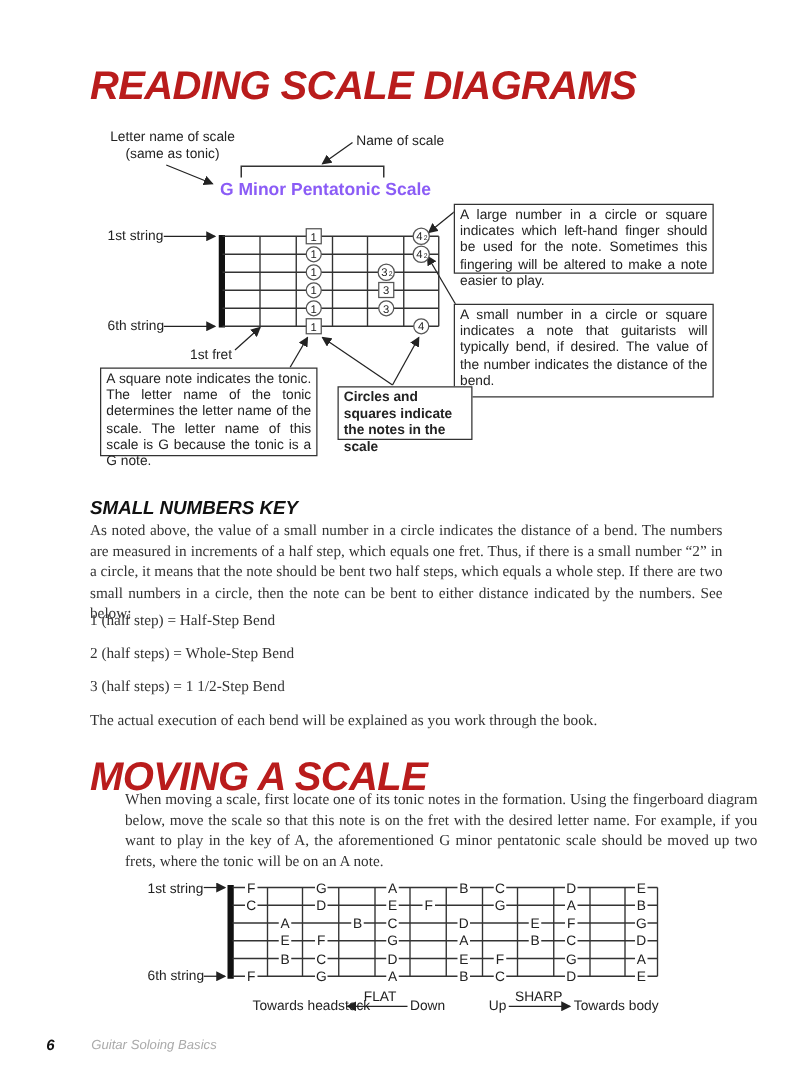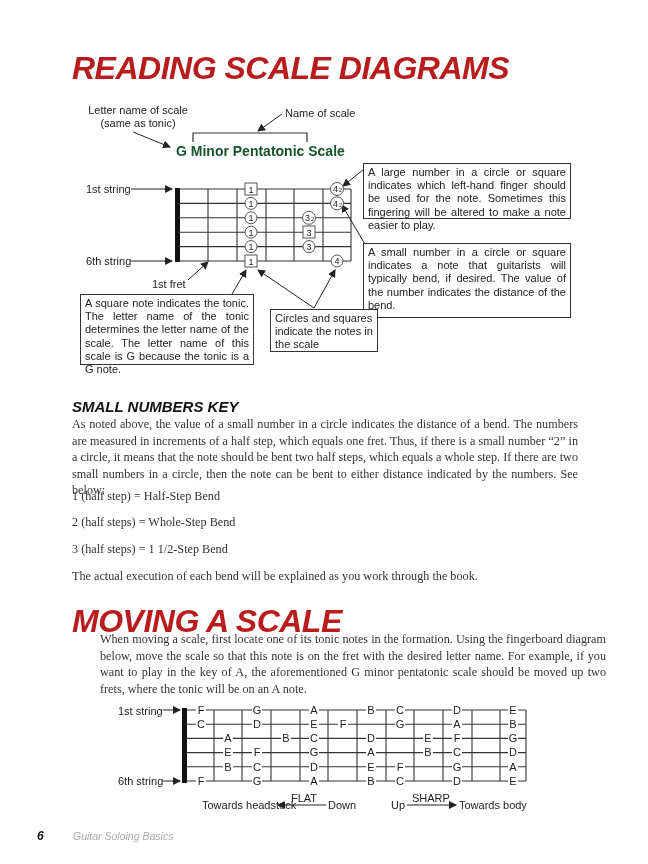--- a/index.html
+++ b/index.html
@@ -18,21 +18,21 @@
 <body>
 
 <div class="h1" style="left:72px;top:50px;">READING SCALE DIAGRAMS</div>
 
 <div class="lbl" style="left:87px;top:104px;text-align:center;width:102px;line-height:13px;">
   <span>Letter name of scale</span><br>
   <span>(same as tonic)</span>
 </div>
 <div class="lbl" style="left:285px;top:107px;">Name of scale</div>
 
-<div style="position:absolute;left:176px;top:143px;font-family:'Liberation Sans',sans-serif;font-weight:bold;font-size:14px;color:#14532d;">G Minor Pentatonic Scale</div>
+<div style="position:absolute;left:176px;top:143px;font-family:'Liberation Sans',sans-serif;font-weight:bold;font-size:14px;color:#8b5cf6;">G Minor Pentatonic Scale</div>
 
 <div class="lbl" style="left:86px;top:183px;">1st string</div>
 <div class="lbl" style="left:86px;top:255px;">6th string</div>
 <div class="lbl" style="left:152px;top:278px;">1st fret</div>
 
 <svg width="648" height="380" style="position:absolute;left:0;top:0;" xmlns="http://www.w3.org/2000/svg">
   <defs>
     <marker id="ah" markerWidth="8" markerHeight="8" refX="7" refY="4" orient="auto">
       <path d="M0,0 L8,4 L0,8 z" fill="#222"></path>
     </marker>
@@ -100,21 +100,21 @@
       <text x="335.5" y="206.8">4</text>
       <text x="340.5" y="206.8" font-size="5.5">2</text>
     <circle cx="337" cy="261" r="6" fill="#fff" stroke="#555"></circle>
       <text x="337" y="264.4">4</text>
   </g>
 </svg>
 
 <div class="box" style="left:363px;top:163px;width:208px;height:56px;">A large number in a circle or square indicates which left-hand finger should be used for the note. Sometimes this fingering will be altered to make a note easier to play.</div>
 <div class="box" style="left:363px;top:243px;width:208px;height:75px;">A small number in a circle or square indicates a note that guitarists will typically bend, if desired. The value of the number indicates the distance of the bend.</div>
 <div class="box" style="left:80px;top:294px;width:174px;height:71px;">A square note indicates the tonic. The letter name of the tonic determines the letter name of the scale. The letter name of this scale is G because the tonic is a G note.</div>
-<div class="box" style="left:270px;top:309px;width:108px;height:43px;text-align:left;">Circles and squares indicate the notes in the scale</div>
+<div class="box" style="left:270px;top:309px;width:108px;height:43px;text-align:left;font-weight:bold;">Circles and squares indicate the notes in the scale</div>
 
 <div class="h2" style="left:72px;top:398px;">SMALL NUMBERS KEY</div>
 <div class="para" style="top:416px;">As noted above, the value of a small number in a circle indicates the distance of a bend. The numbers are measured in increments of a half step, which equals one fret. Thus, if there is a small number “2” in a circle, it means that the note should be bent two half steps, which equals a whole step. If there are two small numbers in a circle, then the note can be bent to either distance indicated by the numbers. See below:</div>
 <div class="line" style="top:489px;">1 (half step) = Half-Step Bend</div>
 <div class="line" style="top:515px;">2 (half steps) = Whole-Step Bend</div>
 <div class="line" style="top:542px;">3 (half steps) = 1 1/2-Step Bend</div>
 <div class="line" style="top:569px;">The actual execution of each bend will be explained as you work through the book.</div>
 
 <div class="h1" style="left:72px;top:603px;">MOVING A SCALE</div>
 <div class="para" style="top:631px;margin-left:28px;">When moving a scale, first locate one of its tonic notes in the formation. Using the fingerboard diagram below, move the scale so that this note is on the fret with the desired letter name. For example, if you want to play in the key of A, the aforementioned G minor pentatonic scale should be moved up two frets, where the tonic will be on an A note.</div>

